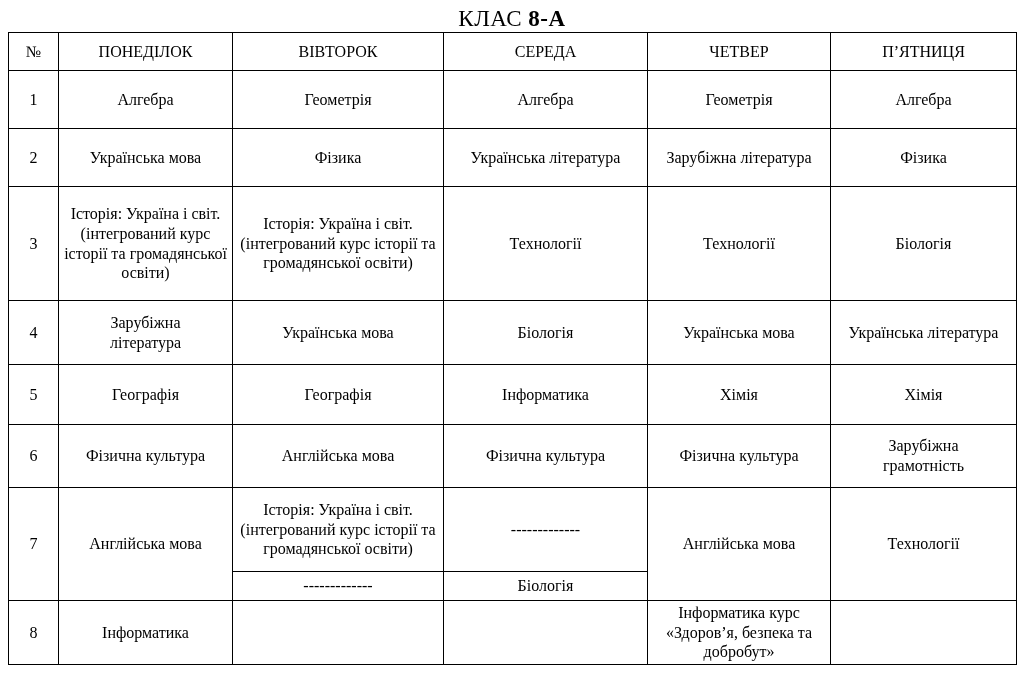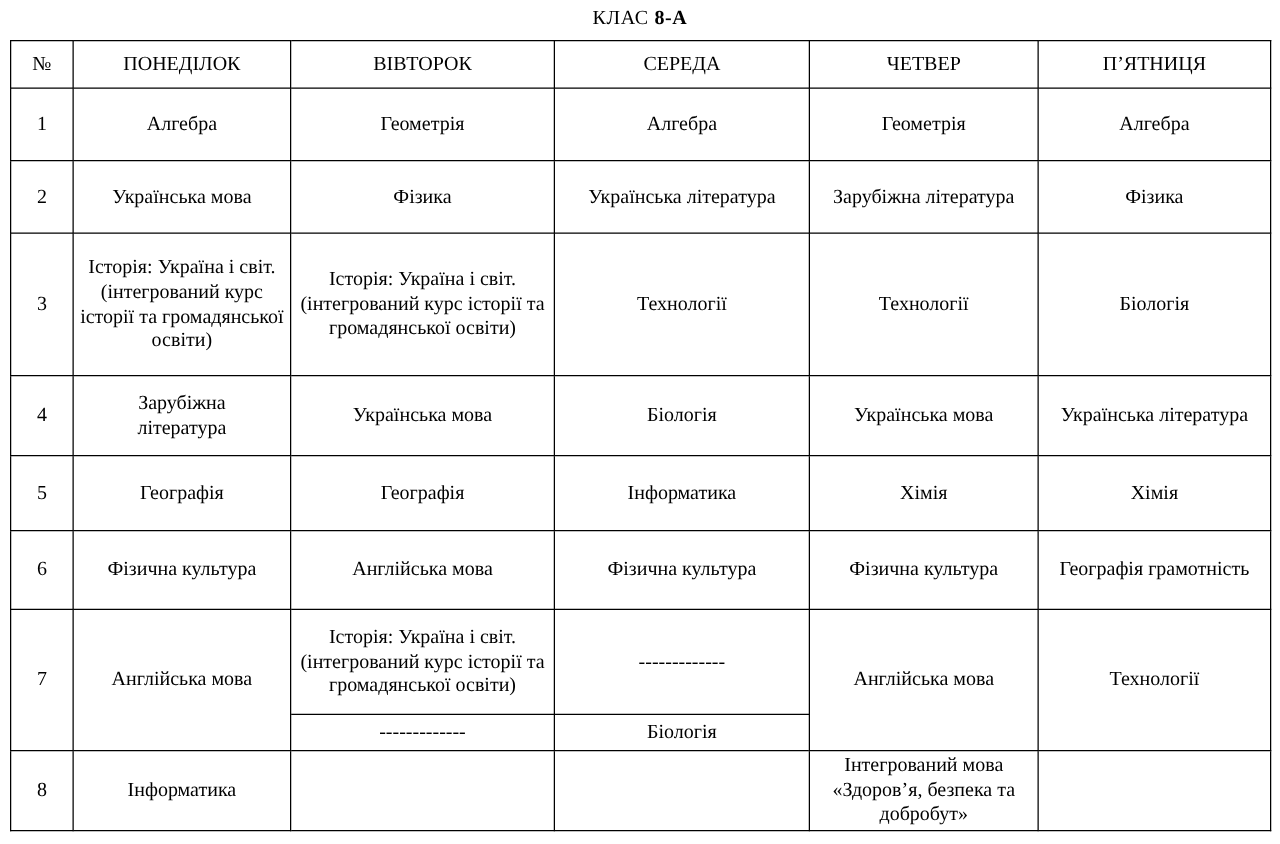--- a/index.html
+++ b/index.html
@@ -11,21 +11,21 @@
   }
   body {
     width: 1024px;
     height: 675px;
     overflow: hidden;
   }
   .doc-title {
     height: 26px;
     padding-top: 6px;
     text-align: center;
-    font-size: 16px;
+    font-size: 23px;
     letter-spacing: 0.5px;
   }
   .doc-title .bold { font-weight: bold; }
 
   table.schedule {
     border-collapse: collapse;
     table-layout: fixed;
     width: 1008px;
     margin: 0 8px;
   }
@@ -128,21 +128,21 @@
     <td>Хімія</td>
     <td>Хімія</td>
   </tr>
 
   <tr class="h-r6">
     <td>6</td>
     <td>Фізична культура</td>
     <td>Англійська мова</td>
     <td>Фізична культура</td>
     <td>Фізична культура</td>
-    <td class="wrap-narrow">Географія грамотність</td>
+    <td class="wrap-narrow">Зарубіжна грамотність</td>
   </tr>
 
   <tr class="h-r7a">
     <td rowspan="2">7</td>
     <td rowspan="2">Англійська мова</td>
     <td>Історія: Україна і світ. (інтегрований курс історії та громадянської освіти)</td>
     <td>-------------</td>
     <td rowspan="2">Англійська мова</td>
     <td rowspan="2">Технології</td>
   </tr>
@@ -150,17 +150,17 @@
   <tr class="h-r7b">
     <td>-------------</td>
     <td>Біологія</td>
   </tr>
 
   <tr class="h-r8">
     <td>8</td>
     <td>Інформатика</td>
     <td></td>
     <td></td>
-    <td>Інтегрований мова «Здоров’я, безпека та добробут»</td>
+    <td>Інформатика курс «Здоров’я, безпека та добробут»</td>
     <td></td>
   </tr>
 </tbody>
   </table>
 
 </body></html>

